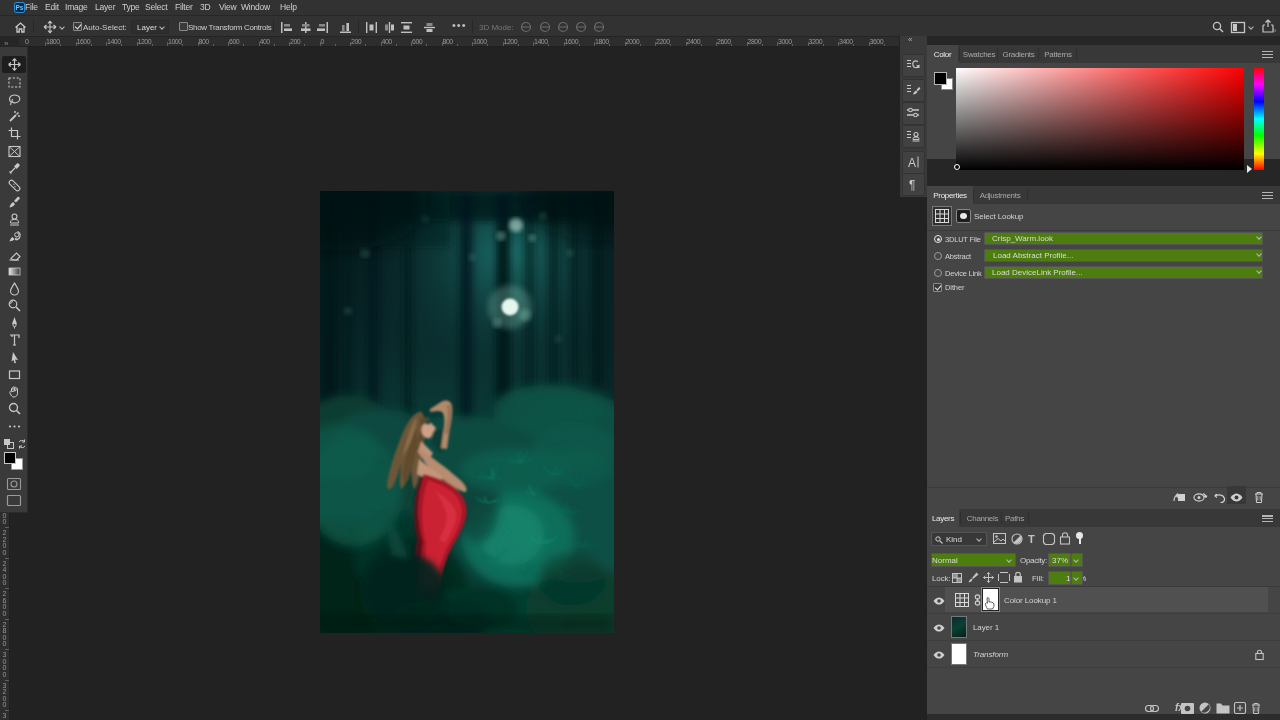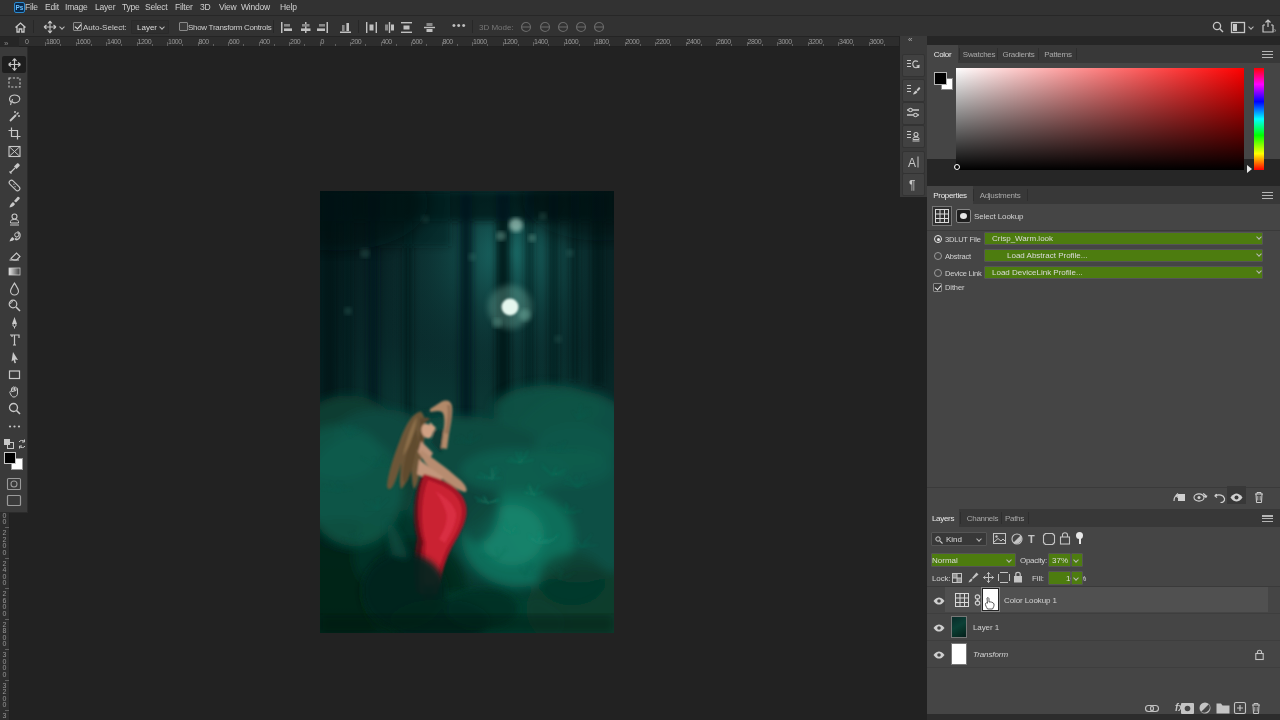--- a/index.html
+++ b/index.html
@@ -901,21 +901,21 @@
 <div style="position:absolute;left:3px;top:3px;width:7px;height:6px;background:#e8e8e8;border-radius:50%"></div>
         </div>
 <div class="ptext" style="left:47px;top:26px">Select Lookup</div>
 <div style="position:absolute;left:0;top:44px;width:353px;height:1px;background:#3a3a3a"></div>
 <div class="radio on" style="left:7px;top:49px"></div>
 <div class="ptext" style="left:18px;top:49px;font-size:7.5px;letter-spacing:-0.2px">3DLUT File</div>
 <div class="dropbox" style="left:57px;top:46px;width:279px;height:13px;line-height:12px"><span style="margin-left:7px">Crisp_Warm.look</span></div>
 <div class="chev" style="left:330px;top:49px"></div>
 <div class="radio" style="left:7px;top:66px"></div>
 <div class="ptext" style="left:18px;top:66px;font-size:7.5px;letter-spacing:-0.2px">Abstract</div>
-<div class="dropbox" style="left:57px;top:63px;width:279px;height:13px;line-height:12px"><span style="margin-left:22px">Load Abstract Profile...</span></div>
+<div class="dropbox" style="left:57px;top:63px;width:279px;height:13px;line-height:12px"><span style="margin-left:8px">Load Abstract Profile...</span></div>
 <div class="chev" style="left:330px;top:66px"></div>
 <div class="radio" style="left:7px;top:83px"></div>
 <div class="ptext" style="left:18px;top:83px;font-size:7.5px;letter-spacing:-0.2px">Device Link</div>
 <div class="dropbox" style="left:57px;top:80px;width:279px;height:13px;line-height:12px"><span style="margin-left:7px">Load DeviceLink Profile...</span></div>
 <div class="chev" style="left:330px;top:83px"></div>
 <div class="cbox on" style="left:6px;top:97px"></div>
 <div class="ptext" style="left:18px;top:97px;font-size:7.5px">Dither</div>
 <div style="position:absolute;left:0;top:301px;width:353px;height:1px;background:#3a3a3a"></div>
 <svg class="ic" style="left:246px;top:306px" width="13" height="11" viewBox="0 0 13 11">
 <rect x="5" y="2" width="7" height="7" fill="#d0d0d0"></rect>

